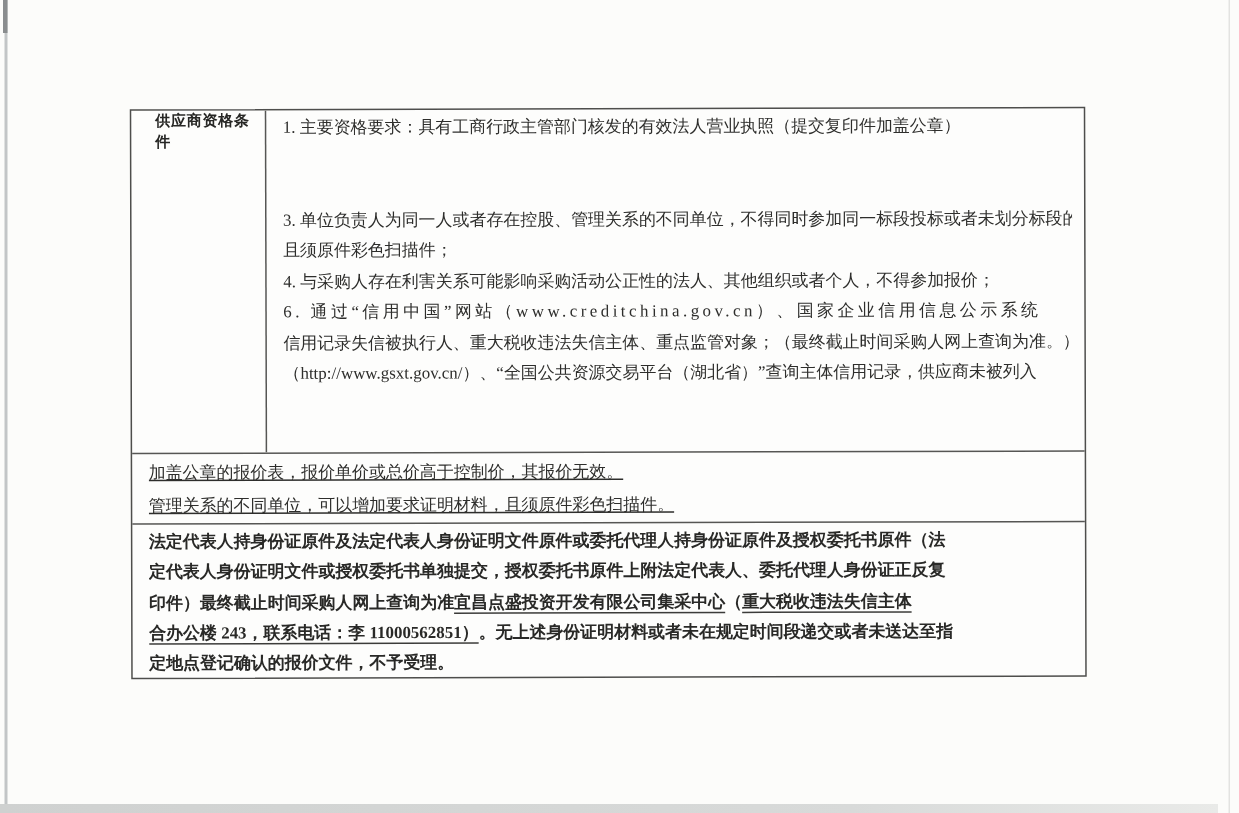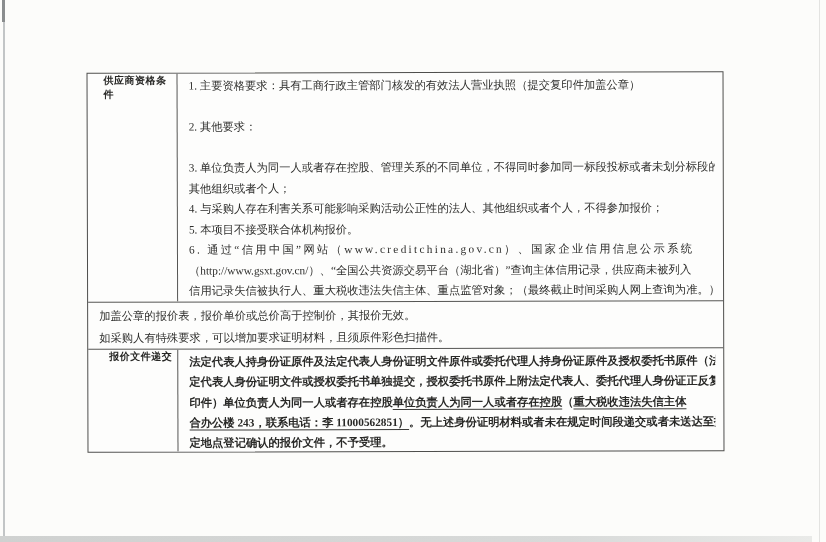--- a/index.html
+++ b/index.html
@@ -54,21 +54,21 @@
     padding-left: 16px;
   }
   .cell-content {
     flex: 1 1 auto;
     padding: 2px 8px 0 11px;
     color: #2e2e2c; font-size: 11.3px;
     overflow: hidden;
   }
   .line { white-space: nowrap; overflow: hidden; }
   .row-qual .line { height: 20.5px; line-height: 20.5px; }
-  .row-comp .line { height: 21.5px; line-height: 21.5px; }
+  .row-comp .line { height: 21.5px; line-height: 21.5px; text-decoration: underline; }
   .row-comp .cell-content { padding-top: 3px; }
   .row-sub  .line { height: 20.3px; line-height: 20.3px; }
   .row-sub  .cell-content { padding-top: 2px; font-weight: bold; color: #29292七; }
   .row-sub  .cell-content { color: #292927; }
 
   .spread { letter-spacing: 2.3px; }
 
   .ul {
     text-decoration: underline;
     text-underline-offset: 2.5px;
@@ -88,46 +88,41 @@
 
   <div class="doc-table">
 
     <div class="t-row row-qual">
       <div class="cell-label">
         <span>供应商资格条件</span>
       </div>
       <div class="cell-content">
         <div class="line">1. 主要资格要求：具有工商行政主管部门核发的有效法人营业执照（提交复印件加盖公章）</div>
         <div class="line"></div>
-        <div class="line">2. 其他要求：</div>
         <div class="line"></div>
         <div class="line">3. 单位负责人为同一人或者存在控股、管理关系的不同单位，不得同时参加同一标段投标或者未划分标段的</div>
-        <div class="line">其他组织或者个人；</div>
+        <div class="line">且须原件彩色扫描件；</div>
         <div class="line">4. 与采购人存在利害关系可能影响采购活动公正性的法人、其他组织或者个人，不得参加报价；</div>
-        <div class="line">5. 本项目不接受联合体机构报价。</div>
         <div class="line spread">6. 通过“信用中国”网站（www.creditchina.gov.cn）、国家企业信用信息公示系统</div>
+        <div class="line">信用记录失信被执行人、重大税收违法失信主体、重点监管对象；（最终截止时间采购人网上查询为准。）</div>
         <div class="line">（http://www.gsxt.gov.cn/）、“全国公共资源交易平台（湖北省）”查询主体信用记录，供应商未被列入</div>
-        <div class="line">信用记录失信被执行人、重大税收违法失信主体、重点监管对象；（最终截止时间采购人网上查询为准。）</div>
       </div>
     </div>
 
     <div class="t-row row-comp">
       <div class="cell-content">
         <div class="line">加盖公章的报价表，报价单价或总价高于控制价，其报价无效。</div>
-        <div class="line">如采购人有特殊要求，可以增加要求证明材料，且须原件彩色扫描件。</div>
+        <div class="line">管理关系的不同单位，可以增加要求证明材料，且须原件彩色扫描件。</div>
       </div>
     </div>
 
     <div class="t-row row-sub">
-      <div class="cell-label">
-        <span>报价文件递交</span>
-      </div>
       <div class="cell-content">
         <div class="line">法定代表人持身份证原件及法定代表人身份证明文件原件或委托代理人持身份证原件及授权委托书原件（法</div>
         <div class="line">定代表人身份证明文件或授权委托书单独提交，授权委托书原件上附法定代表人、委托代理人身份证正反复</div>
-        <div class="line"><span>印件）单位负责人为同一人或者存在控股</span><span class="ul">单位负责人为同一人或者存在控股</span><span>（</span><span class="ul">重大税收违法失信主体</span></div>
+        <div class="line"><span>印件）最终截止时间采购人网上查询为准</span><span class="ul">宜昌点盛投资开发有限公司集采中心</span><span>（</span><span class="ul">重大税收违法失信主体</span></div>
         <div class="line"><span class="ul">合办公楼 243，联系电话：李 11000562851）</span><span>。无上述身份证明材料或者未在规定时间段递交或者未送达至指</span></div>
         <div class="line">定地点登记确认的报价文件，不予受理。</div>
       </div>
     </div>
 
   </div>
 </div>
 
 </body></html>

